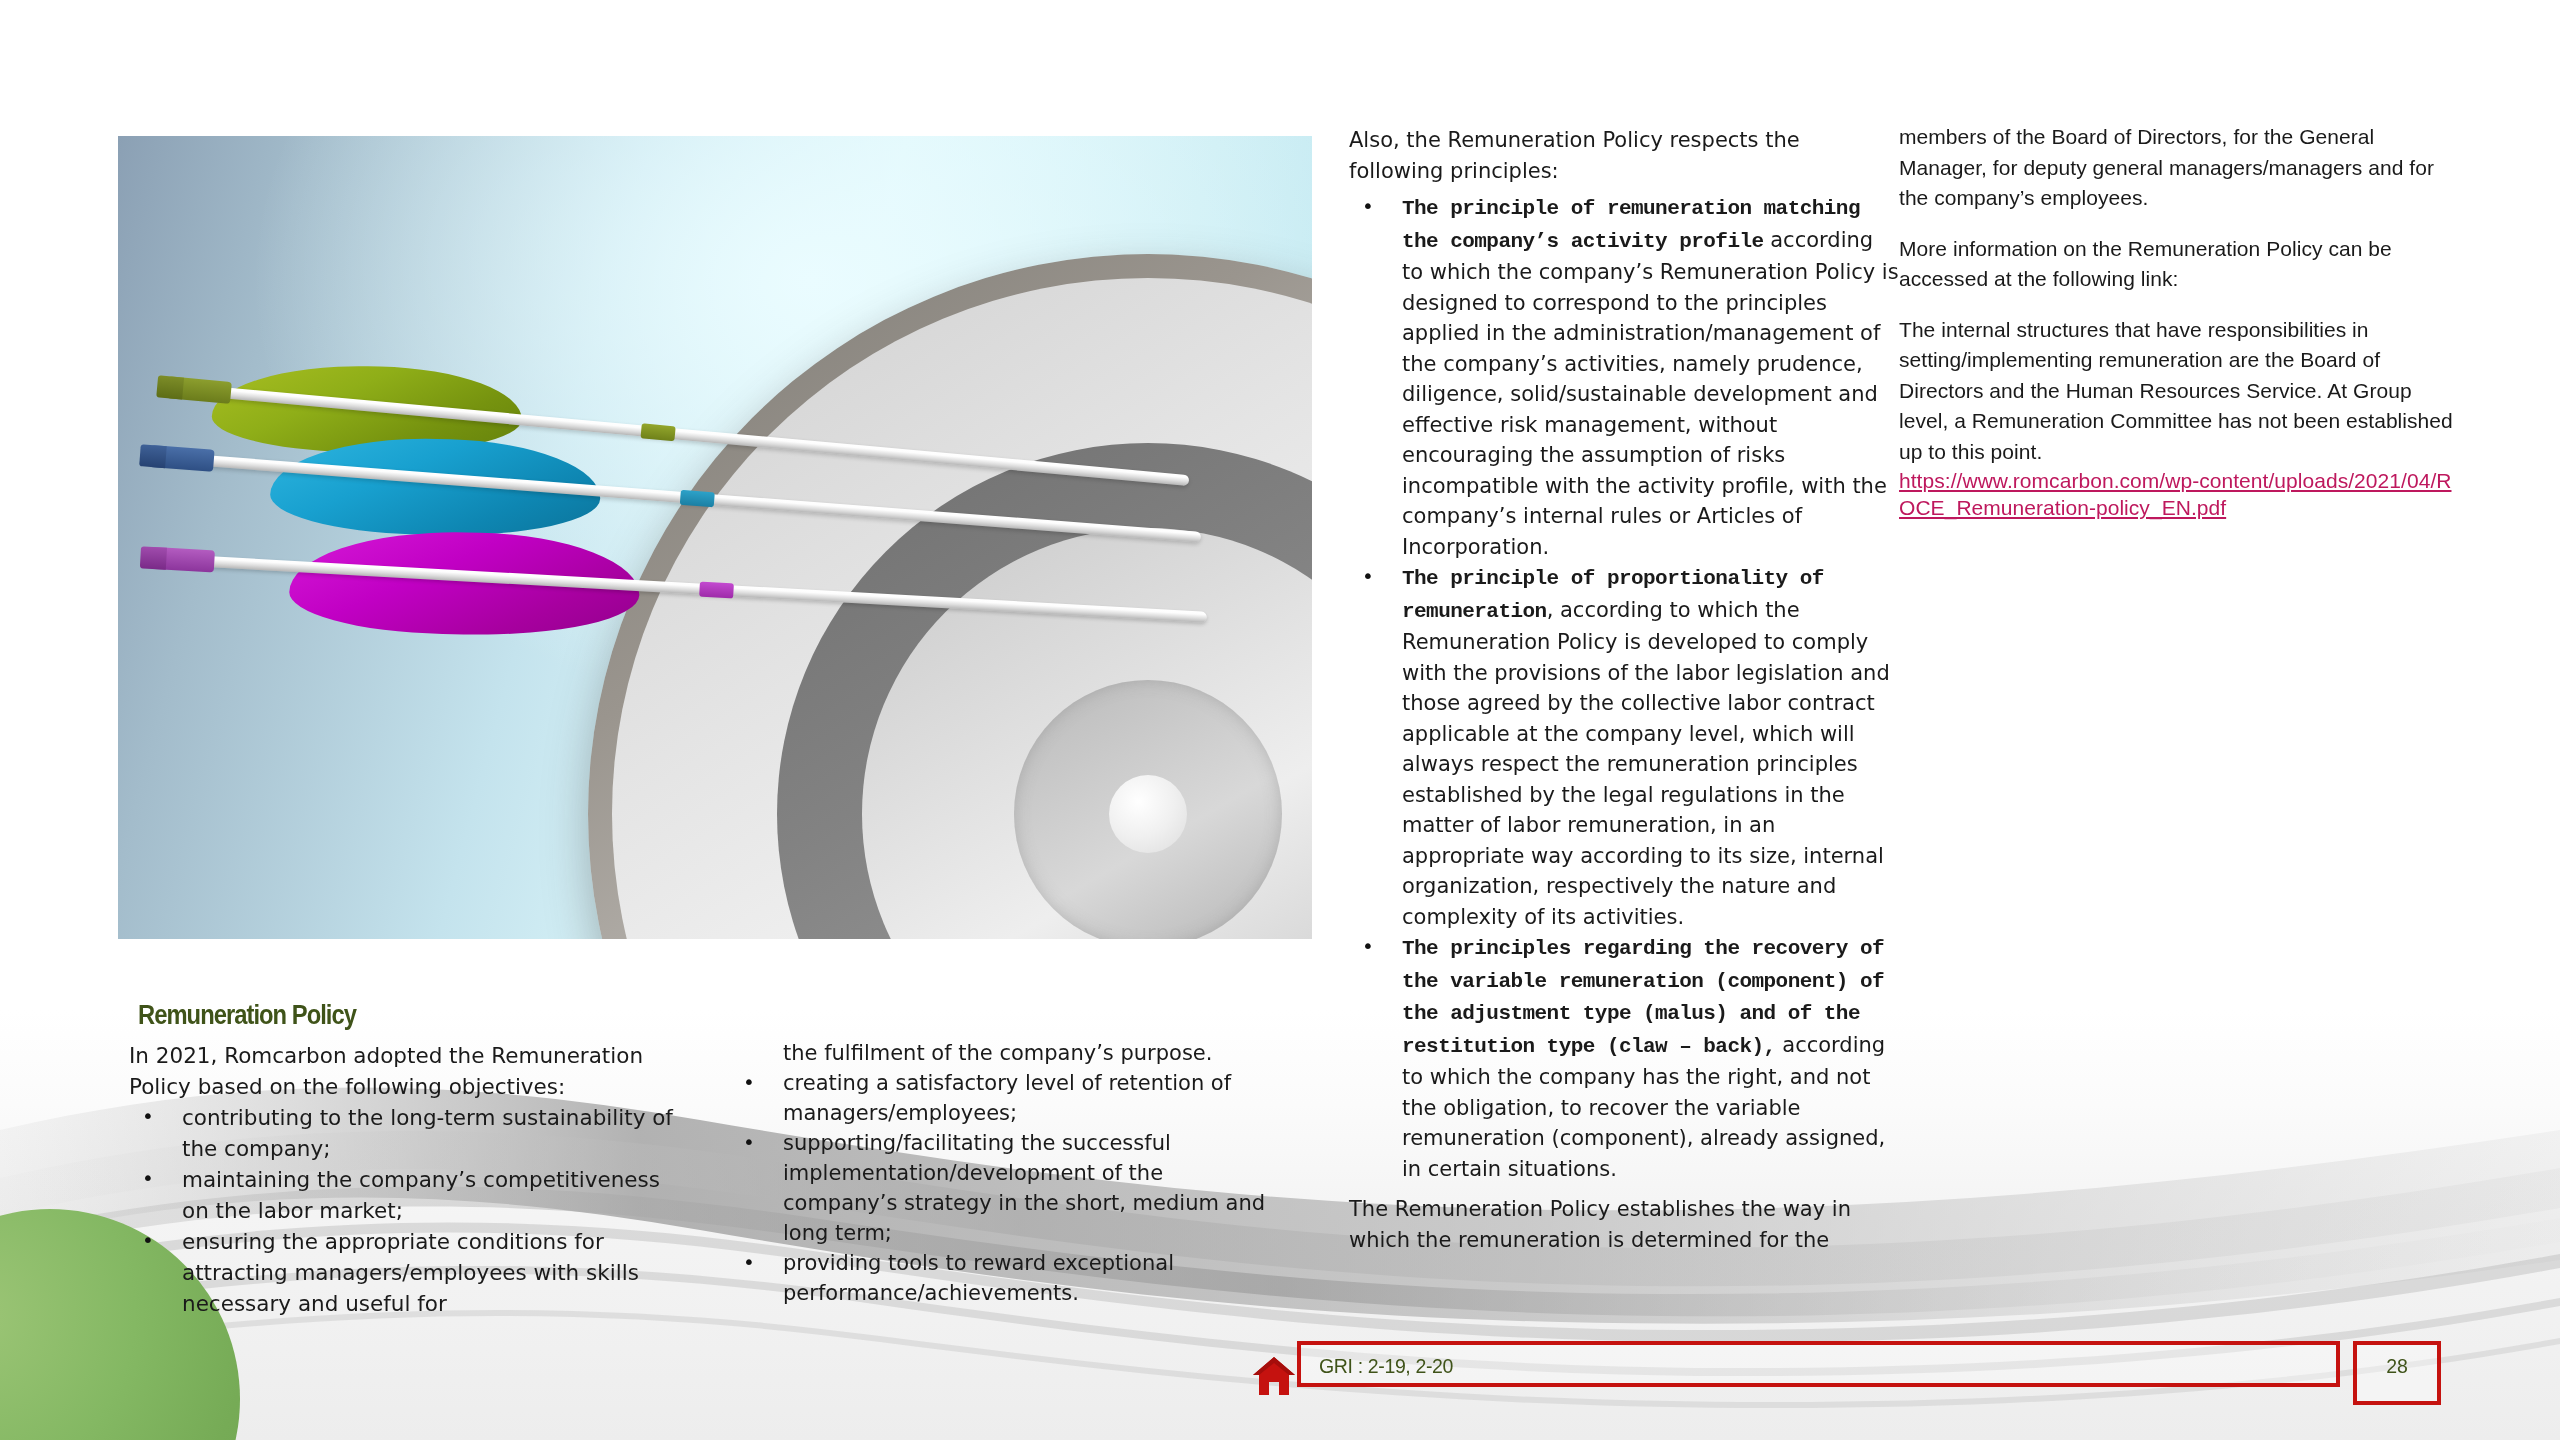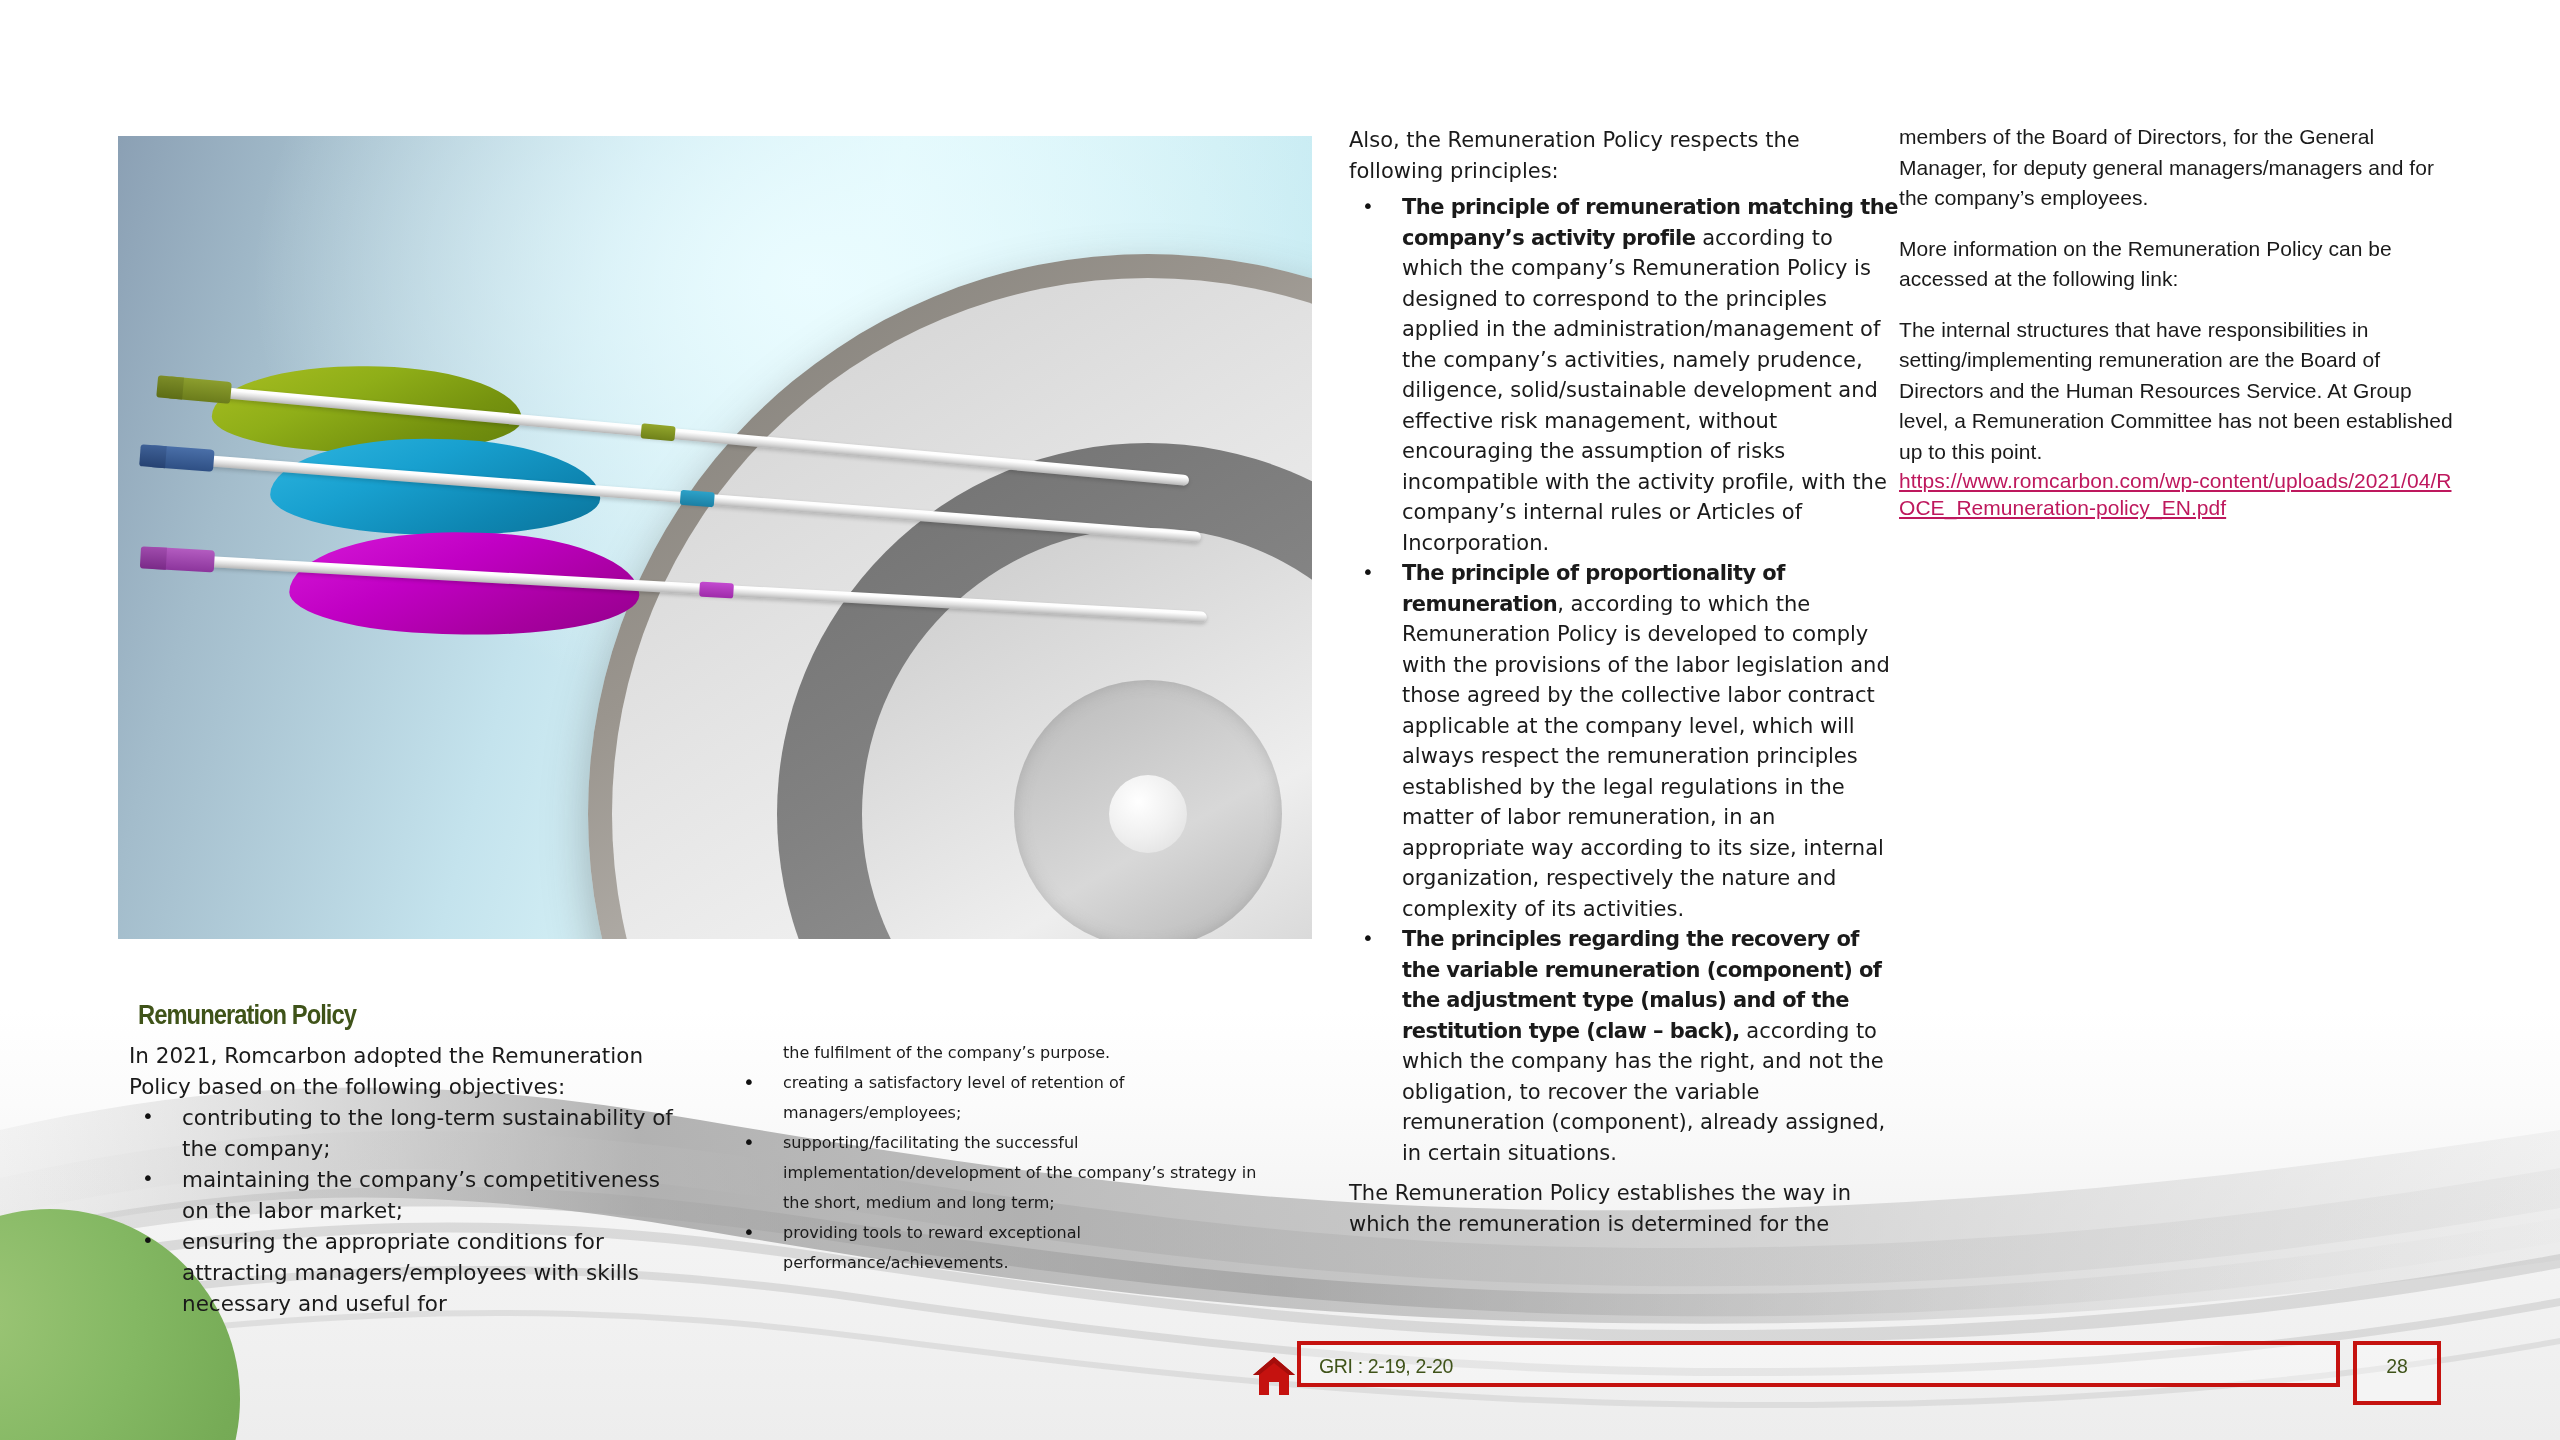--- a/index.html
+++ b/index.html
@@ -168,21 +168,21 @@
     left: 129px;
     top: 1040px;
     width: 560px;
     font-size: 21.5px;
     line-height: 31px;
   }
   .col-b {
     left: 730px;
     top: 1038px;
     width: 540px;
-    font-size: 16px;
+    font-size: 21px;
     line-height: 30px;
   }
   .col-c {
     left: 1349px;
     top: 125px;
     width: 550px;
     font-size: 21px;
     line-height: 30.5px;
   }
   .col-d {
@@ -212,20 +212,21 @@
     position: absolute;
     left: 13px;
     top: -1px;
     font-size: 20px;
     line-height: inherit;
     color: #111;
   }
   .bold-lead {
     font-weight: bold;
     letter-spacing: -0.55px;
+    font-family: Liberation Mono, monospace;
   }
   .hang {
     display: block;
     padding-left: 53px;
   }
 
   .link {
     color: #be185d;
     text-decoration: underline;
     word-break: break-all;

